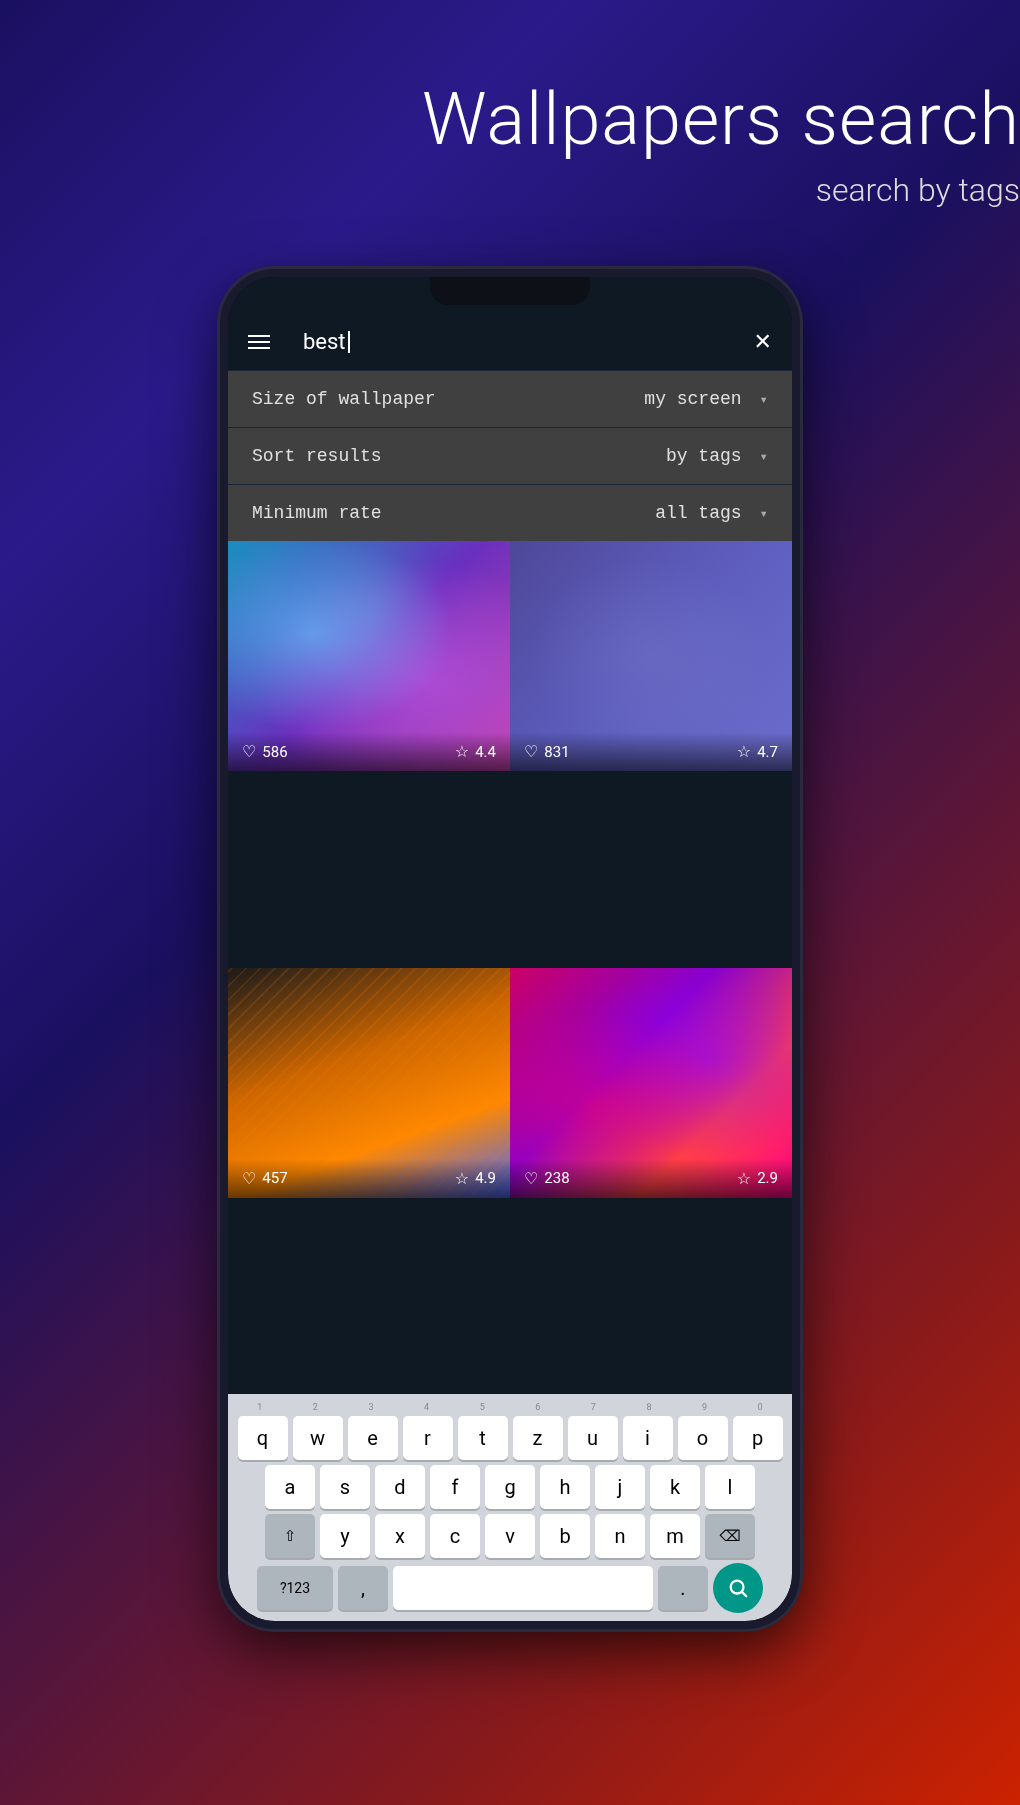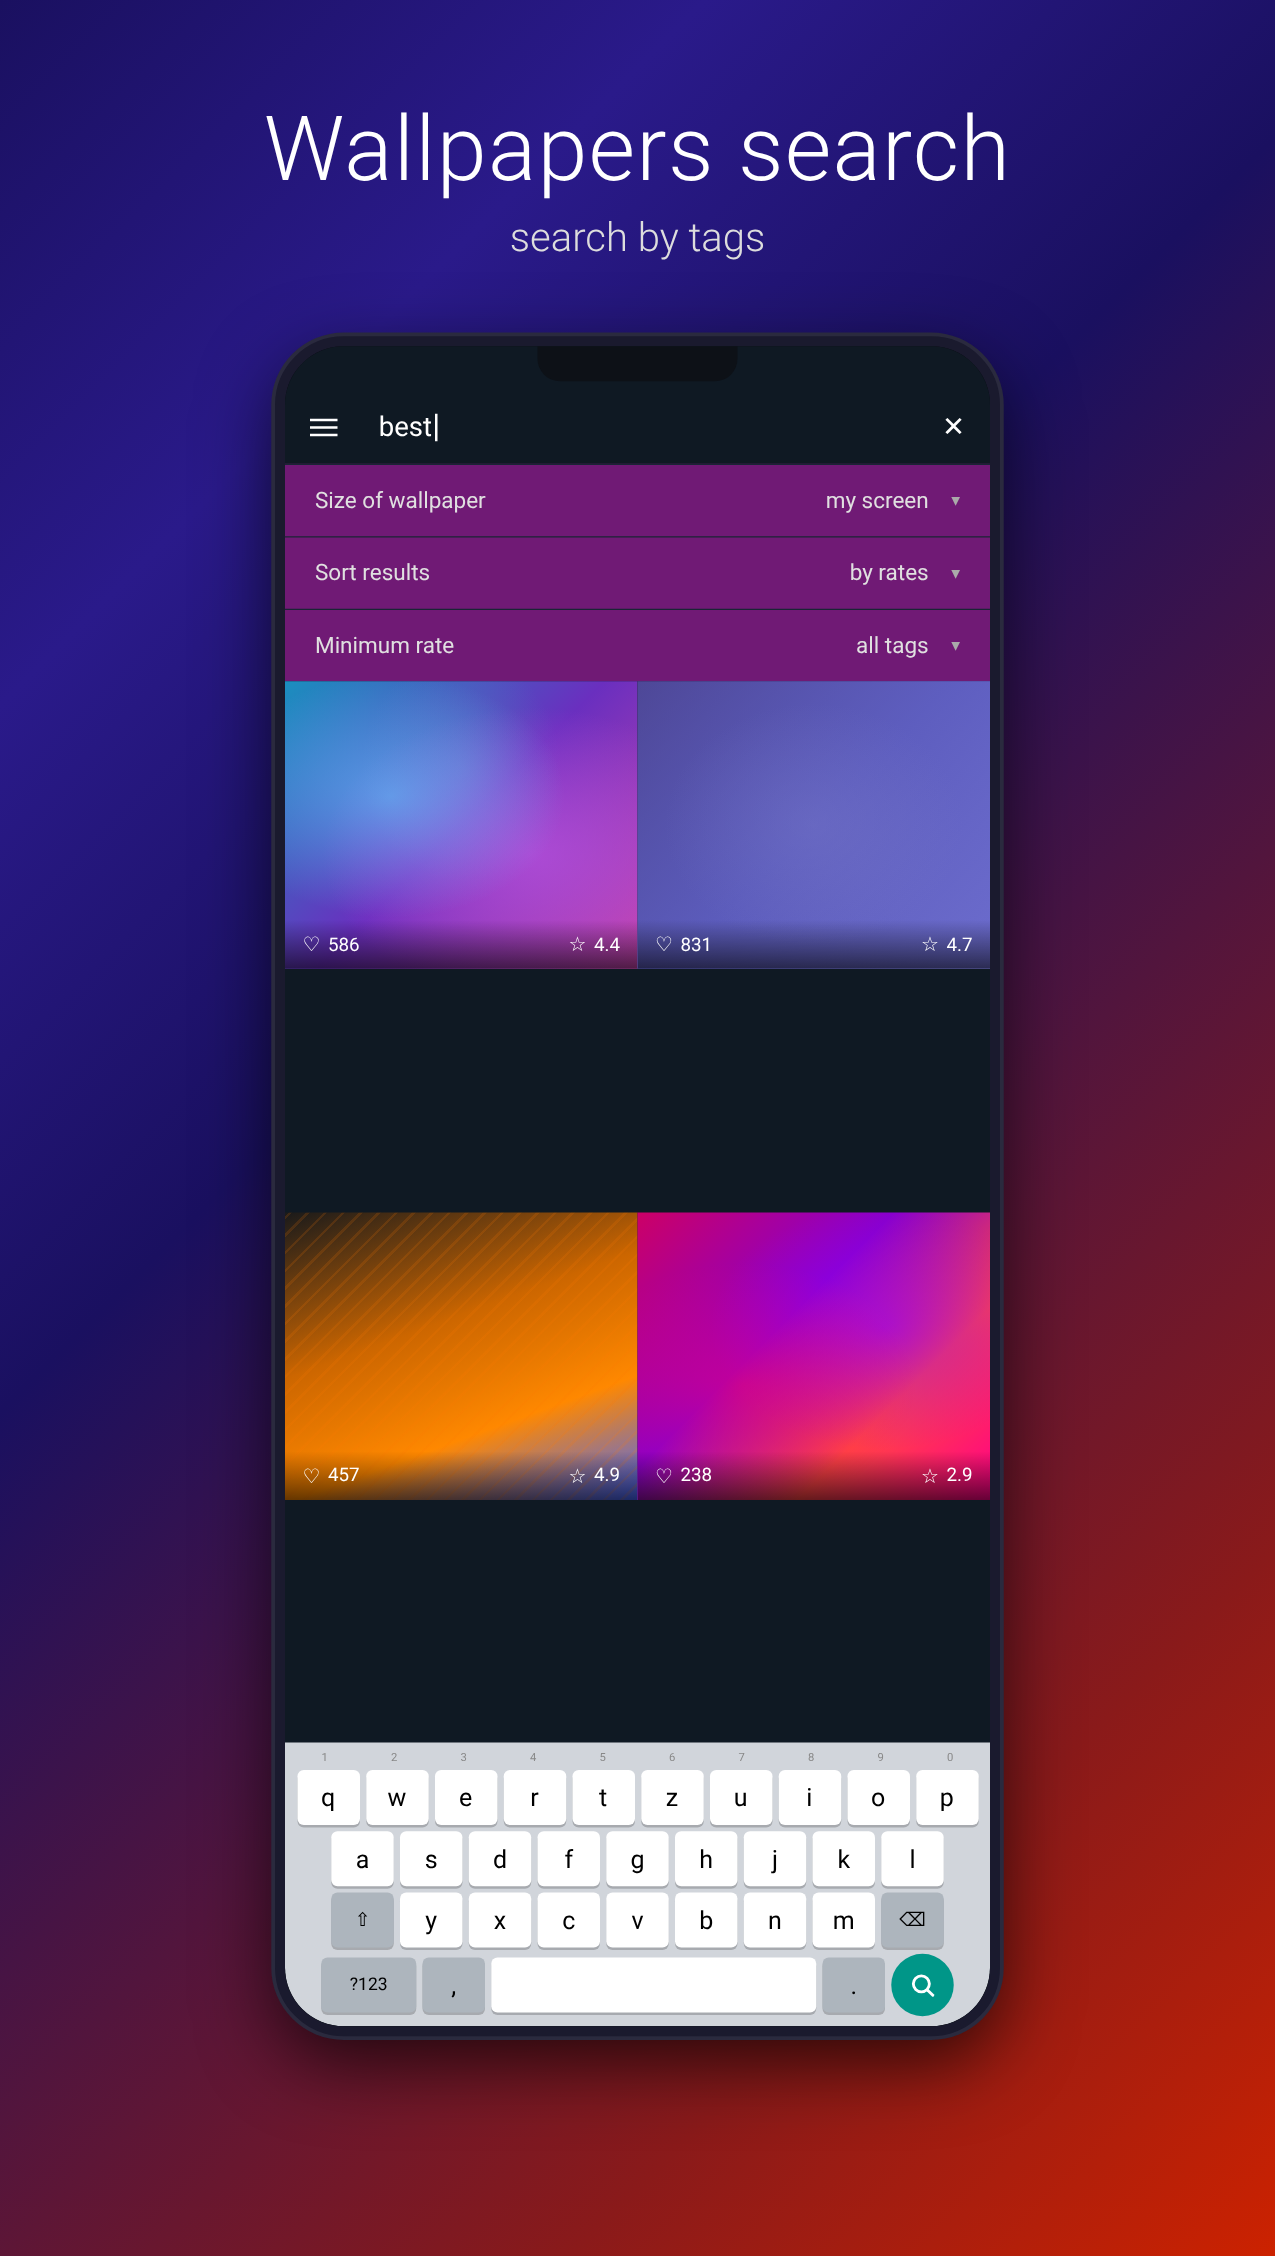--- a/index.html
+++ b/index.html
@@ -7,21 +7,21 @@
     body {
       width: 1020px;
       height: 1805px;
       background: linear-gradient(135deg, #1a1060 0%, #2a1a8a 20%, #1a1060 40%, #8a1a1a 80%, #cc2200 100%);
       font-family: -apple-system, BlinkMacSystemFont, 'Segoe UI', Roboto, sans-serif;
       overflow: hidden;
       position: relative;
     }
 
     .header-text {
-      text-align: center;
+      text-align: right;
       padding-top: 80px;
       padding-bottom: 40px;
     }
 
     .header-title {
       font-size: 72px;
       font-weight: 300;
       color: #ffffff;
       letter-spacing: 1px;
       line-height: 1.1;
@@ -121,21 +121,22 @@
     }
 
     .close-icon {
       color: #ffffff;
       font-size: 22px;
       cursor: pointer;
     }
 
     
     .filters-container {
-      background: #701a75;
+      background: #404040;
+      font-family: Liberation Mono, monospace;
     }
 
     .filter-row {
       display: flex;
       align-items: center;
       justify-content: space-between;
       padding: 18px 24px;
       border-top: 1px solid #1a2535;
     }
 
@@ -406,21 +407,21 @@
           <div class="filter-row">
             <span class="filter-label">Size of wallpaper</span>
             <div class="filter-value">
               <span>my screen</span>
               <span class="dropdown-arrow">▾</span>
             </div>
           </div>
           <div class="filter-row">
             <span class="filter-label">Sort results</span>
             <div class="filter-value">
-              <span>by rates</span>
+              <span>by tags</span>
               <span class="dropdown-arrow">▾</span>
             </div>
           </div>
           <div class="filter-row">
             <span class="filter-label">Minimum rate</span>
             <div class="filter-value">
               <span>all tags</span>
               <span class="dropdown-arrow">▾</span>
             </div>
           </div>

